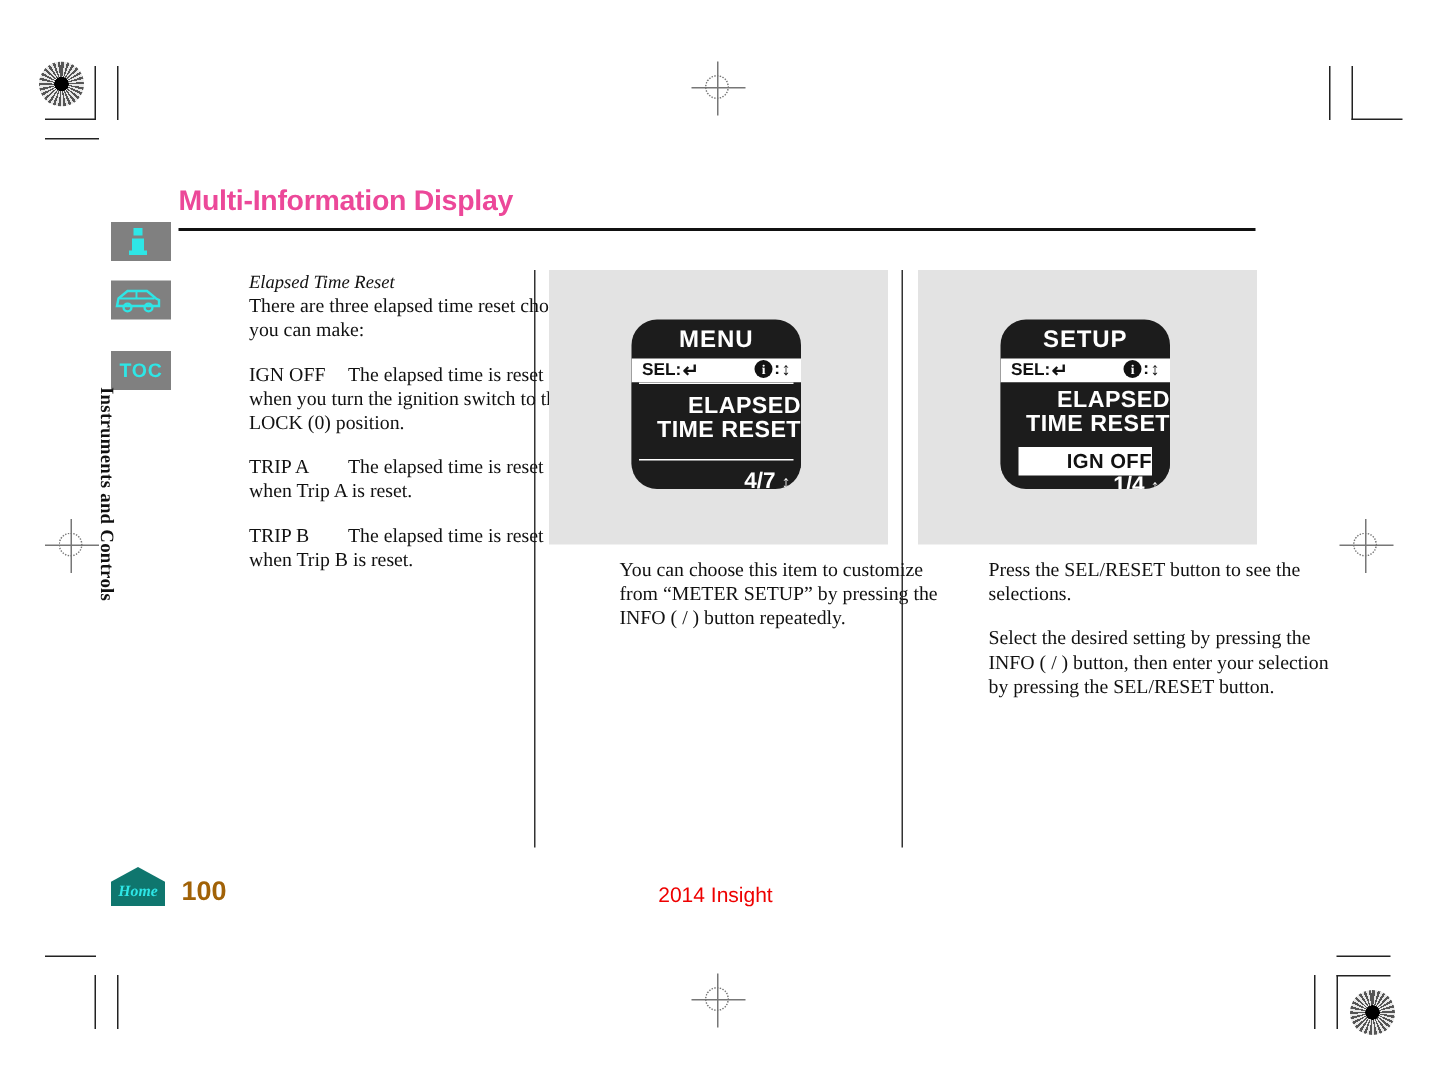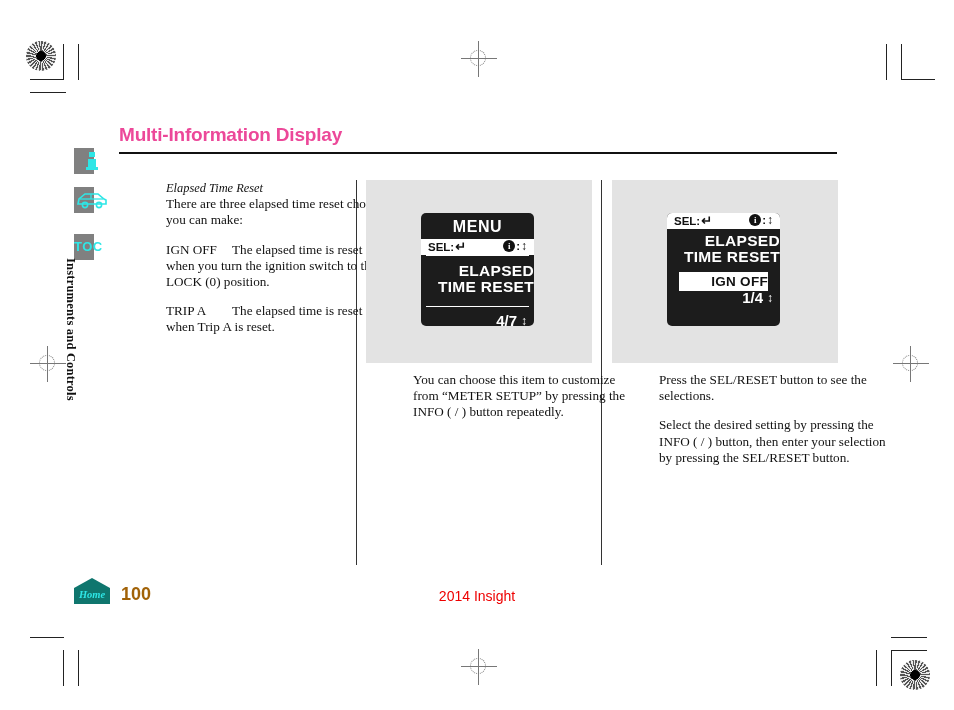--- a/index.html
+++ b/index.html
@@ -42,21 +42,21 @@
     left: 9px; top: 9px;
     width: 16px; height: 16px;
     border: 1px dotted #777;
     border-radius: 50%;
     box-sizing: border-box;
   }
 
   
   .rail { position: absolute; left: 74px; top: 148px; width: 38px; }
   .tab {
-    width: 20px; height: 26px;
+    width: 40px; height: 26px;
     background: #808080;
     margin-bottom: 13px;
     position: relative;
   }
   .tab-toc {
     color: #2ee6e6;
     font-family: "Liberation Sans", sans-serif;
     font-weight: bold;
     font-size: 13px;
     text-align: center;
@@ -119,21 +119,21 @@
   
   .illus {
     position: absolute;
     background: #e3e3e3;
   }
 
   
   .lcd {
     position: absolute;
     background: #1c1c1c;
-    border-radius: 5px;
+    border-radius: 17px;
     overflow: hidden;
     font-family: "Liberation Sans", sans-serif;
     color: #ffffff;
   }
   .lcd-title {
     text-align: center;
     font-weight: bold;
     font-size: 16px;
     letter-spacing: 0.6px;
     padding: 5px 0 3px 0;
@@ -310,20 +310,23 @@
 <div class="body-col" style="left:119px; top:180px; width:226px;">
   <p>
     <span class="ital">Elapsed Time Reset</span><br>
     <span>There are three elapsed time reset choices you can make:</span>
   </p>
   <p>
     <span class="term">IGN OFF</span><span>The elapsed time is reset when you turn the ignition switch to the LOCK (0) position.</span>
   </p>
   <p>
     <span class="term">TRIP A</span><span>The elapsed time is reset when Trip A is reset.</span>
+  </p>
+  <p class="tight">
+    <span class="term">TRIP B</span><span>The elapsed time is reset when Trip B is reset.</span>
   </p>
 </div>
 
 <div class="illus" style="left:366px; top:180px; width:226px; height:183px;">
   <div class="lcd" style="left:55px; top:33px; width:113px; height:113px;">
     <div class="lcd-title">MENU</div>
     <div class="lcd-selbar">
       <span class="sel-left">
         <span>SEL:</span>
         <span class="ret-arrow">↵</span>
@@ -344,20 +347,21 @@
       <span>4/7</span>
       <span class="updown">↕</span>
     </div>
   </div>
 </div>
 
 <div class="body-col" style="left:366px; top:372px; width:226px;">You can choose this item to customize from “METER SETUP” by pressing the INFO (   /   ) button  repeatedly.</div>
 
 <div class="illus" style="left:612px; top:180px; width:226px; height:183px;">
   <div class="lcd" style="left:55px; top:33px; width:113px; height:113px;">
+    <div class="lcd-title">SETUP</div>
     <div class="lcd-selbar">
       <span class="sel-left">
         <span>SEL:</span>
         <span class="ret-arrow">↵</span>
       </span>
       <span class="sel-right">
         <span class="info-badge">i</span>
         <span>:</span>
         <span class="updown">↕</span>
       </span>

